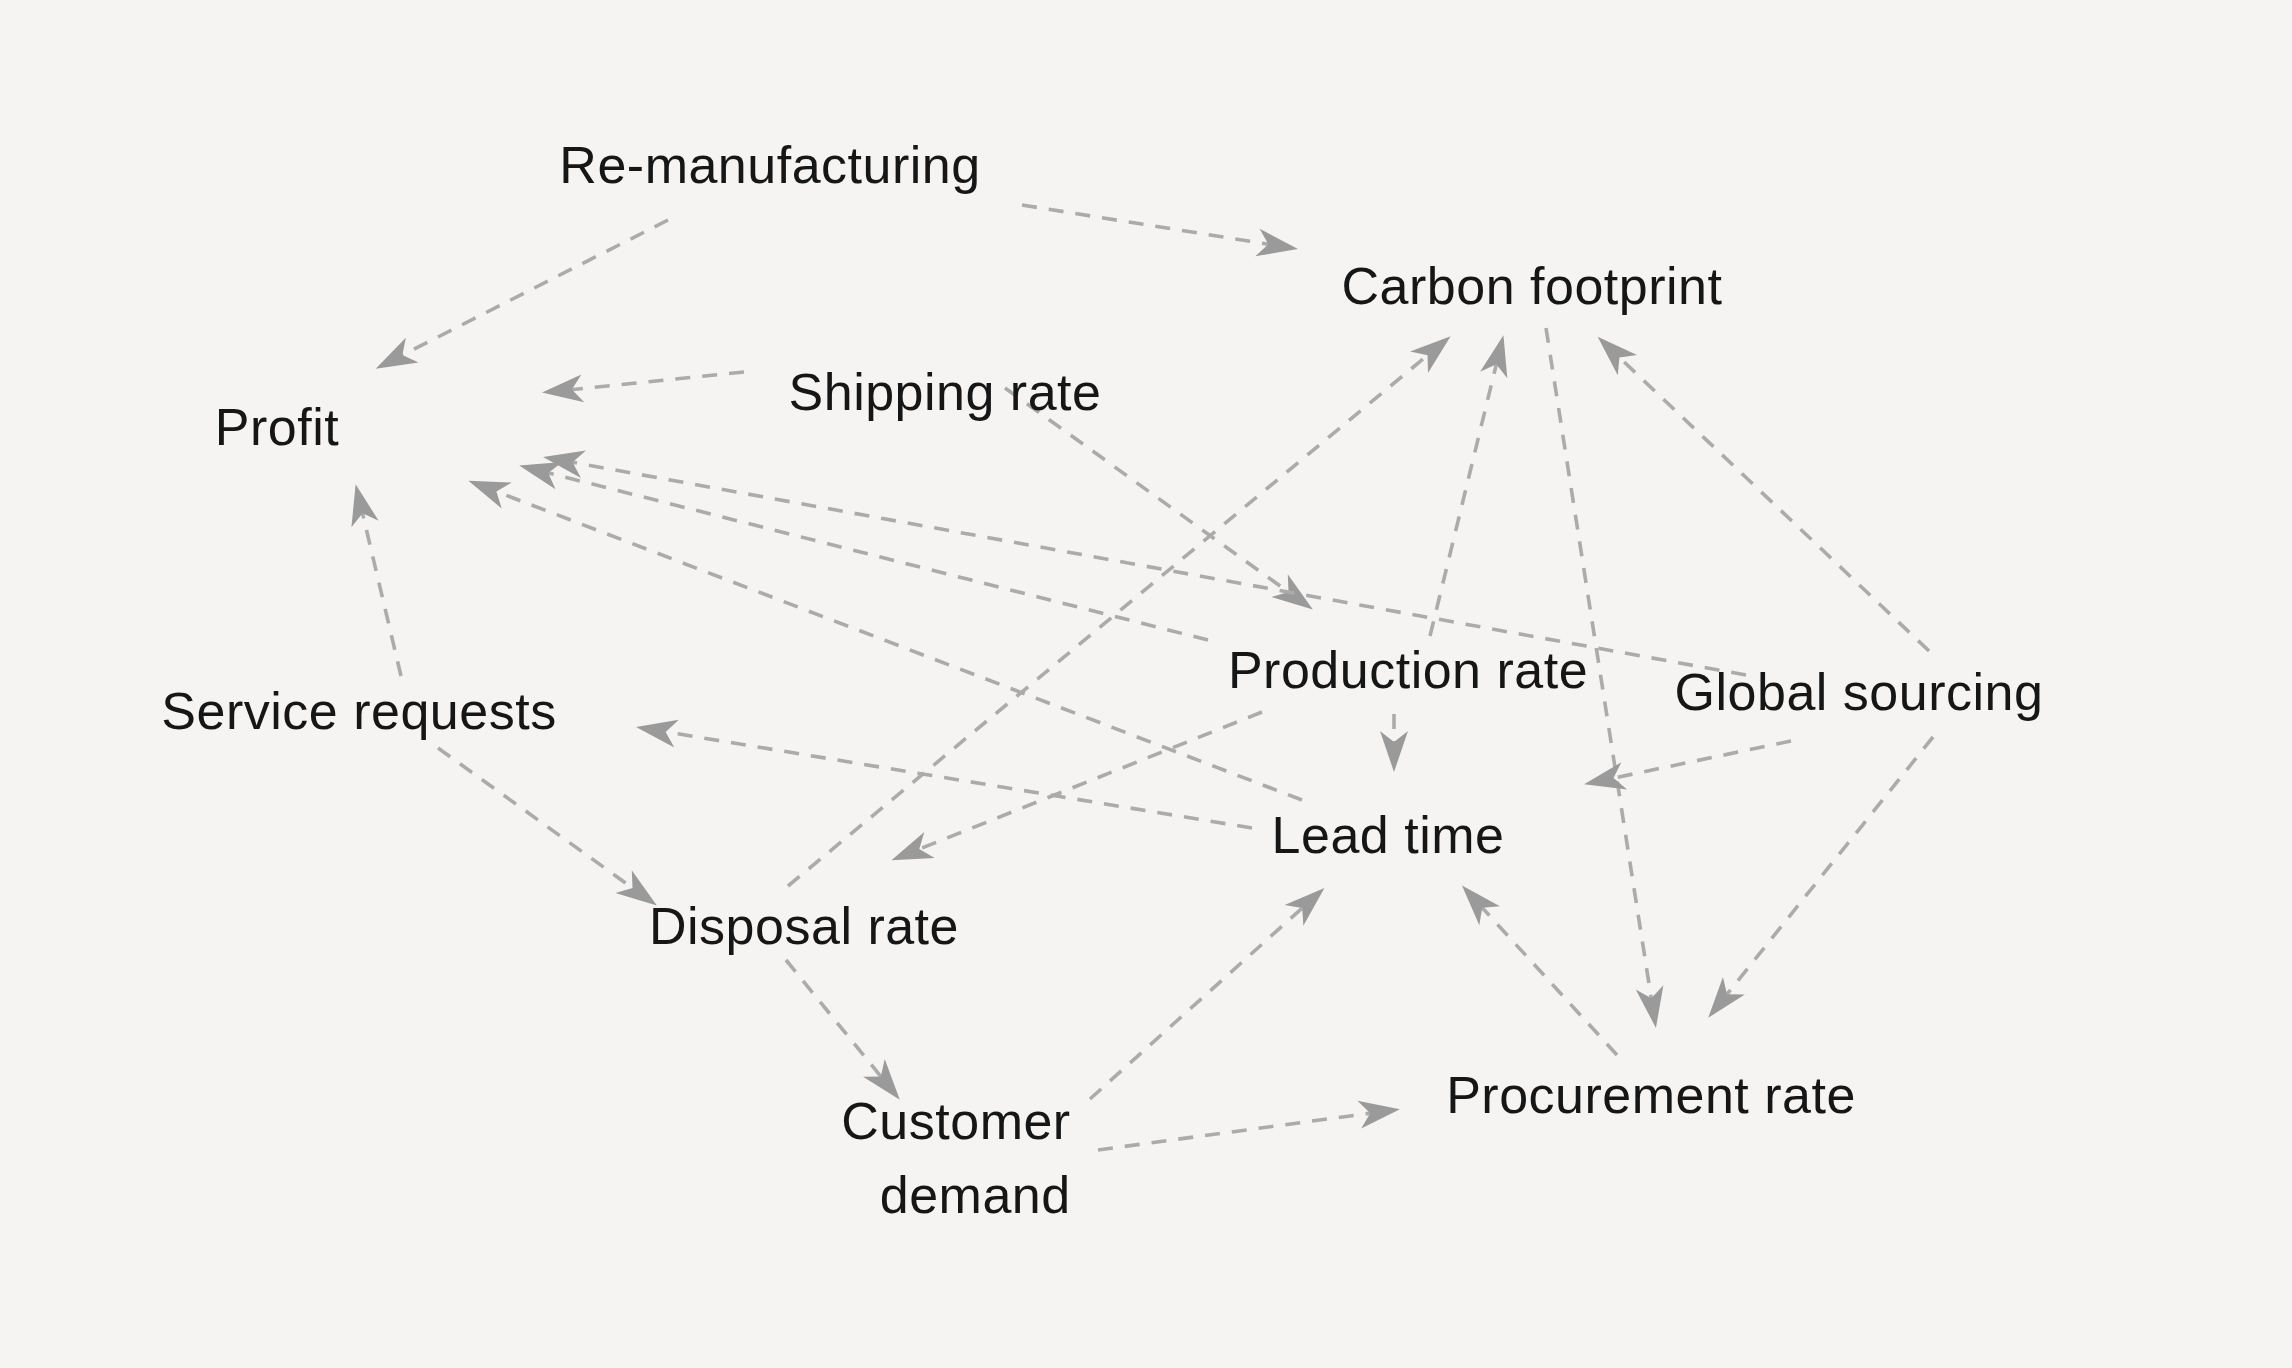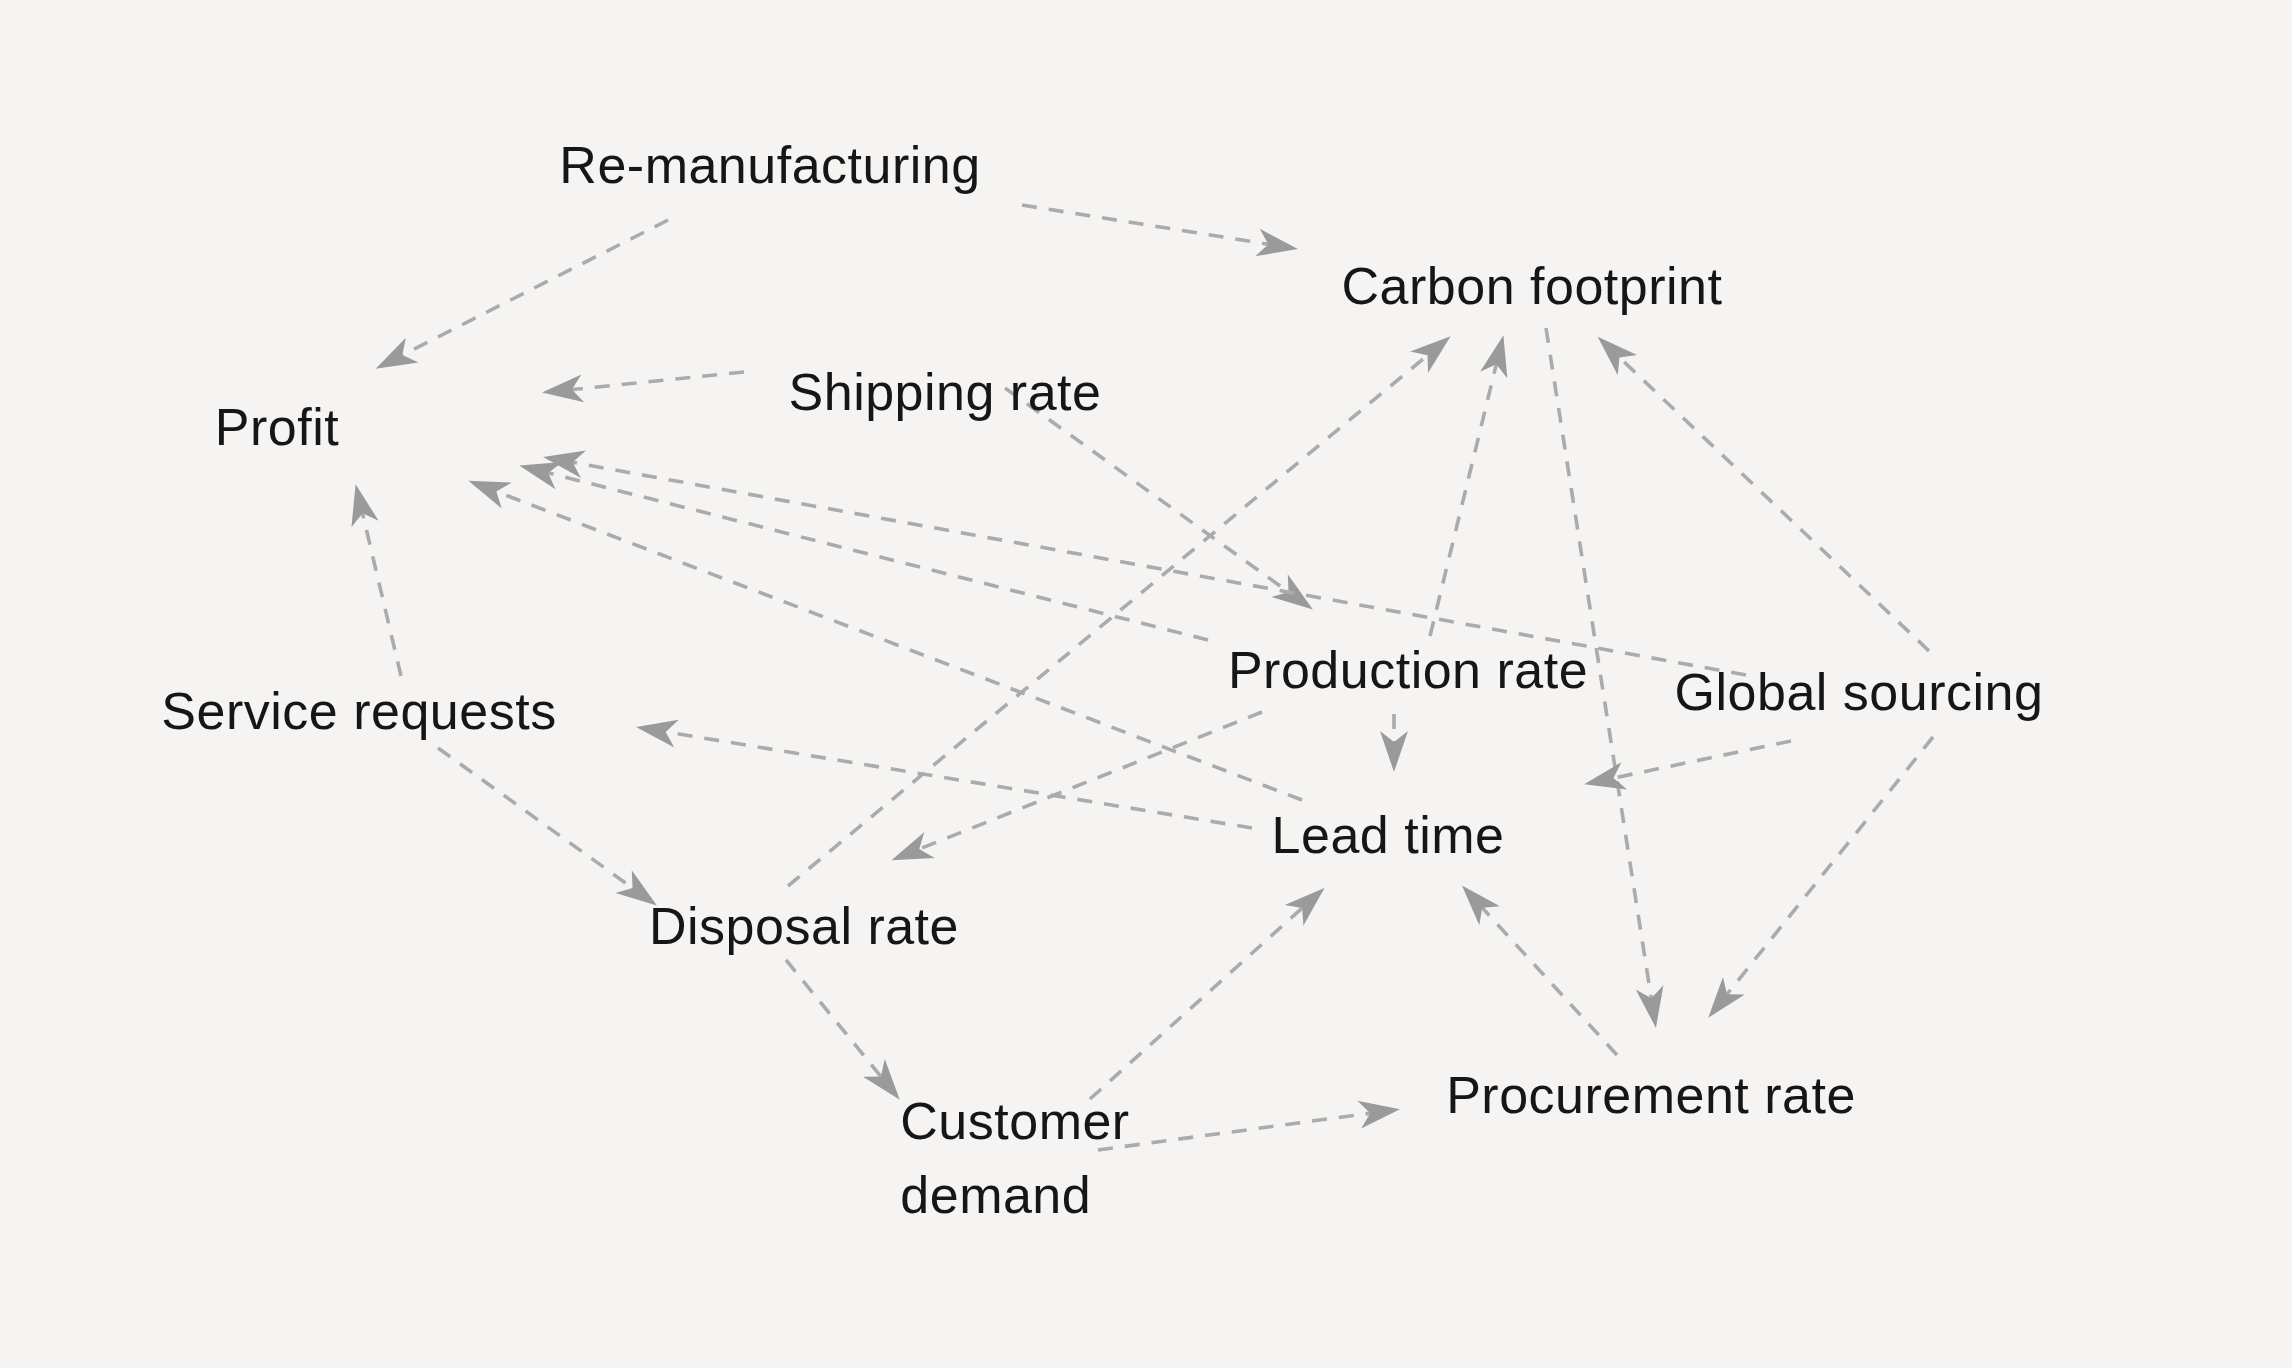--- a/index.html
+++ b/index.html
@@ -33,21 +33,21 @@
     fill: none;
   }
   .node {
     position: absolute;
     transform: translate(-50%, -50%);
     color: var(--text, #161616);
     font-size: 52px;
     font-weight: 300;
     letter-spacing: 0.5px;
     white-space: pre-line;
-    text-align: left;
+    text-align: right;
     line-height: 1.42;
     user-select: none;
   }
 </style>
 </head>
 <body>
 
 <div class="canvas" id="canvas" style="--bg: #f5f4f3; --edge: #ababab; --text: #161616;">
   <svg class="edges-layer" width="2292" height="1368" viewBox="0 0 2292 1368" xmlns="http://www.w3.org/2000/svg">
     <defs>
@@ -83,17 +83,17 @@
   <div id="node-layer">
       <div class="node" style="left: 770px; top: 166px;">Re-manufacturing</div>
       <div class="node" style="left: 1532px; top: 287px;">Carbon footprint</div>
       <div class="node" style="left: 945px; top: 349px; margin-top: 44px;">Shipping rate</div>
       <div class="node" style="left: 277px; top: 428px;">Profit</div>
       <div class="node" style="left: 359px; top: 712px;">Service requests</div>
       <div class="node" style="left: 1408px; top: 671px;">Production rate</div>
       <div class="node" style="left: 1859px; top: 693px;">Global sourcing</div>
       <div class="node" style="left: 1388px; top: 836px;">Lead time</div>
       <div class="node" style="left: 757px; top: 927px; margin-left: 47px;">Disposal rate</div>
-      <div class="node" style="left: 1015px; top: 1159px;">Customer
+      <div class="node" style="left: 956px; top: 1159px;">Customer
 demand</div>
       <div class="node" style="left: 1651px; top: 1096px;">Procurement rate</div>
     </div>
 </div>
 
 </body></html>

